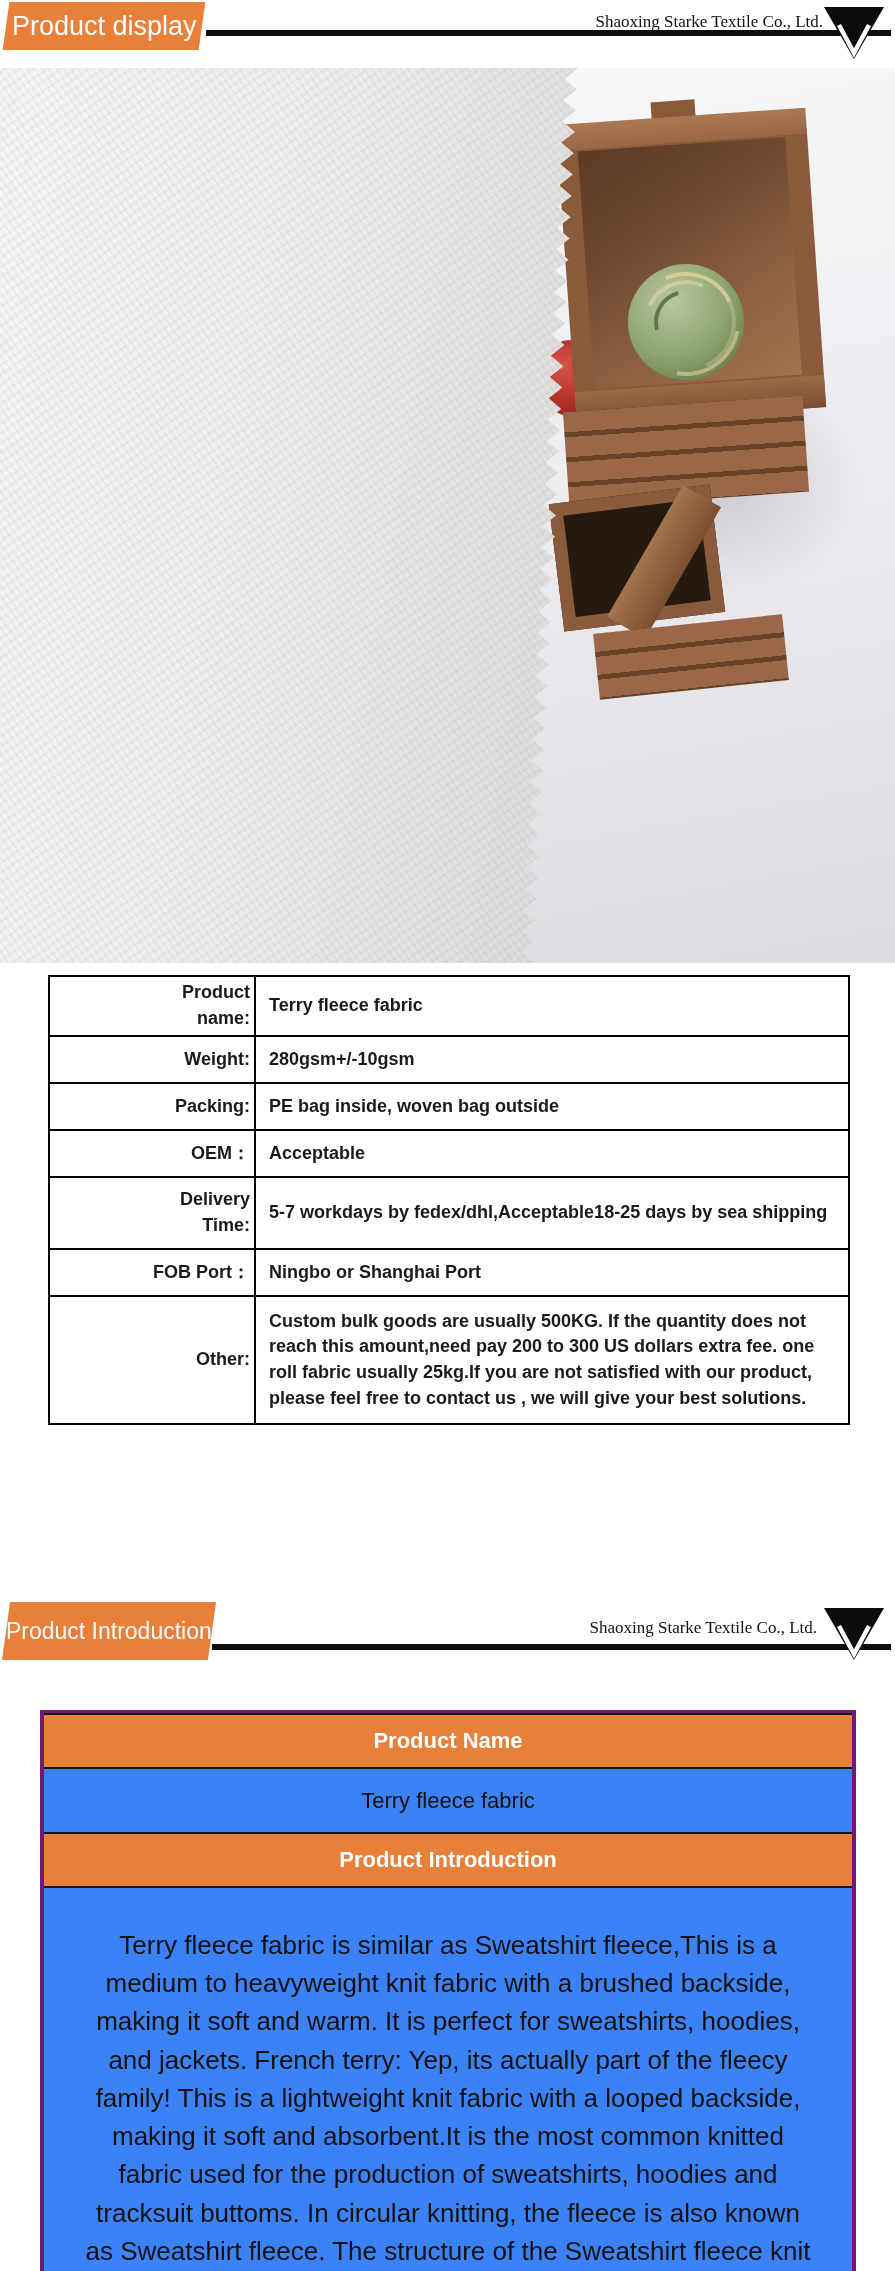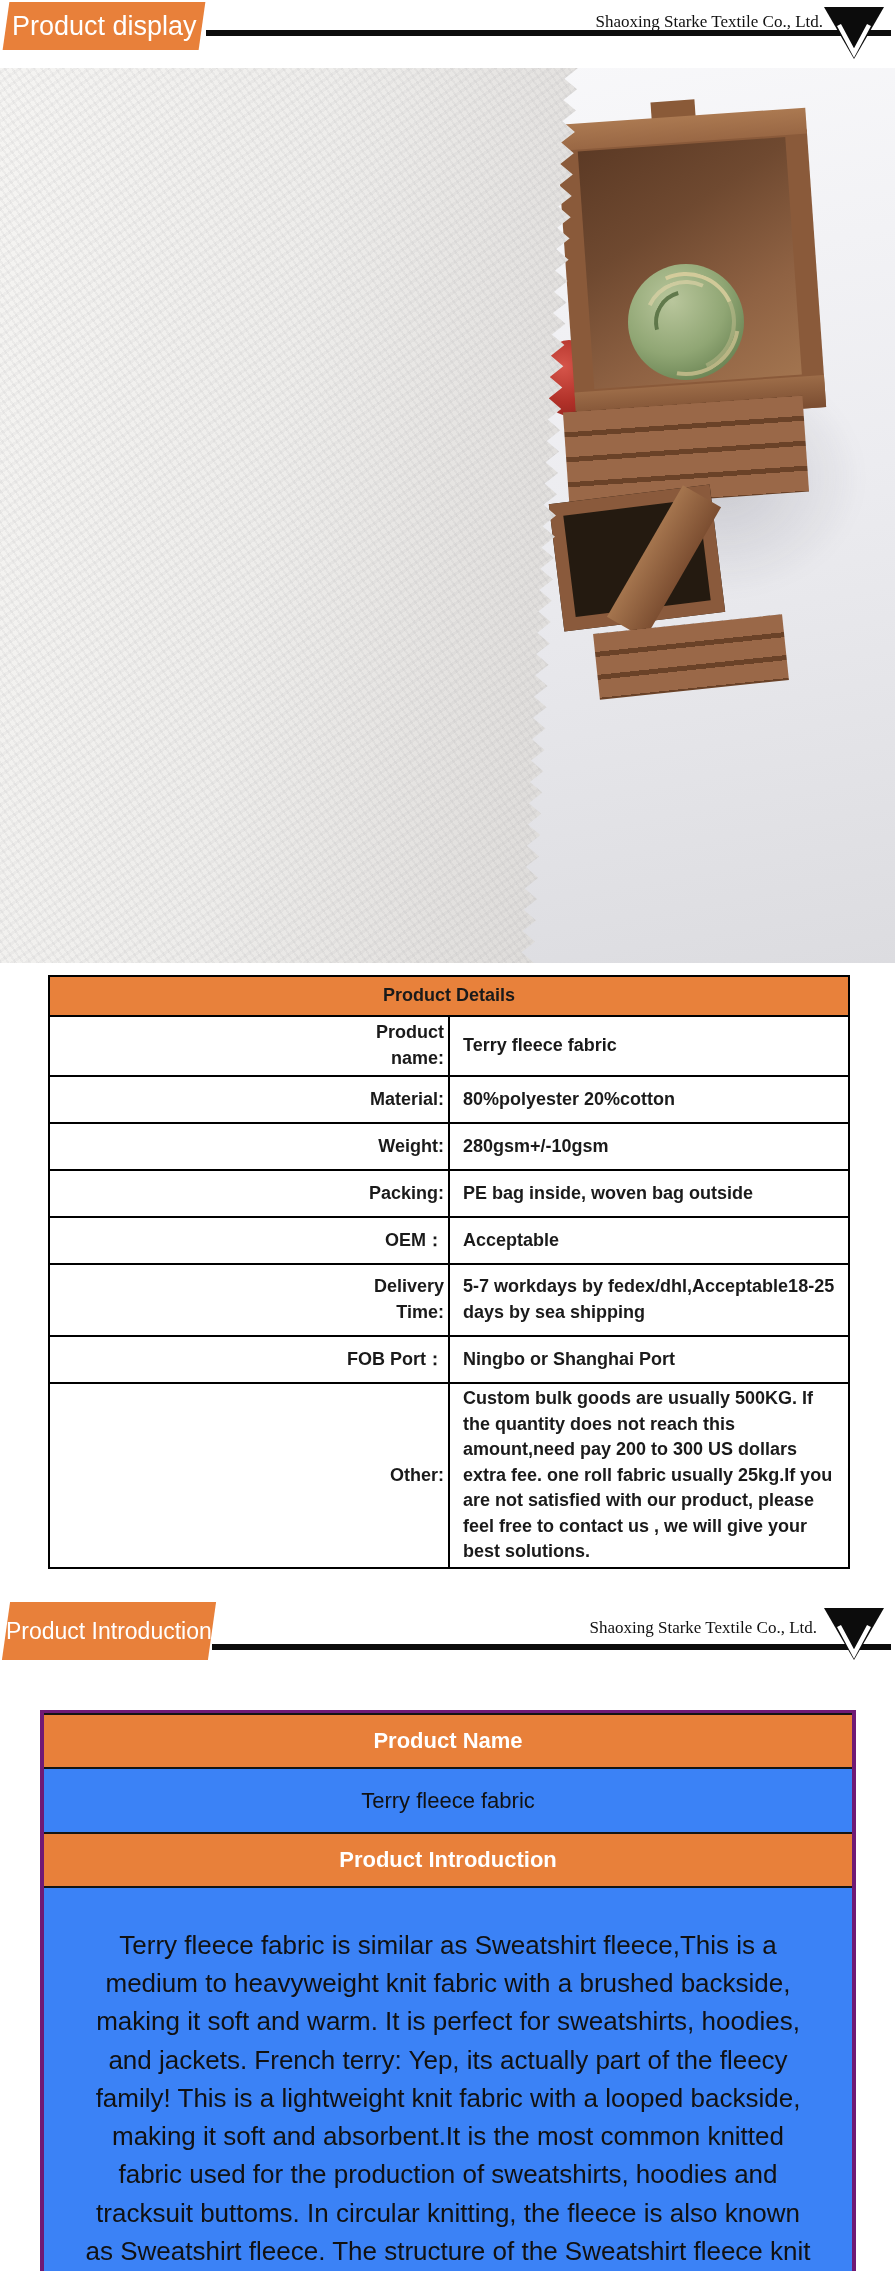--- a/index.html
+++ b/index.html
@@ -120,31 +120,24 @@
     <i class="y1"></i>
     <i class="y2"></i>
     <i class="y3"></i>
     <i class="y4"></i>
   </div>
   <div class="fabric" style="clip-path: polygon(0px 0px, 578px 0px, 564.5px 10.7px, 577px 21.3px, 563.4px 32px, 575.9px 42.6px, 562.4px 53.3px, 574.9px 63.9px, 561.3px 74.6px, 573.8px 85.2px, 560.3px 95.9px, 572.8px 106.5px, 559.2px 117.2px, 571.7px 127.9px, 558.2px 138.5px, 570.7px 149.2px, 557.1px 159.8px, 569.6px 170.5px, 556.1px 181.1px, 568.6px 191.8px, 555px 202.4px, 567.5px 213.1px, 554px 223.8px, 566.5px 234.4px, 553px 245.1px, 565.4px 255.7px, 551.9px 266.4px, 564.4px 277px, 550.9px 287.7px, 563.3px 298.3px, 549.8px 309px, 562.3px 319.6px, 548.8px 330.3px, 561.2px 341px, 547.7px 351.6px, 560.2px 362.3px, 546.7px 372.9px, 559.1px 383.6px, 545.6px 394.2px, 558.1px 404.9px, 544.6px 415.5px, 557px 426.2px, 543.5px 436.8px, 556px 447.5px, 542.5px 458.2px, 555px 468.8px, 541.4px 479.5px, 553.9px 490.1px, 540.4px 500.8px, 552.9px 511.4px, 539.3px 522.1px, 551.8px 532.7px, 538.3px 543.4px, 550.8px 554px, 537.2px 564.7px, 549.7px 575.4px, 536.2px 586px, 548.7px 596.7px, 535.1px 607.3px, 547.6px 618px, 534.1px 628.6px, 546.6px 639.3px, 533px 649.9px, 545.5px 660.6px, 532px 671.3px, 544.5px 681.9px, 531px 692.6px, 543.4px 703.2px, 529.9px 713.9px, 542.4px 724.5px, 528.9px 735.2px, 541.3px 745.8px, 527.8px 756.5px, 540.3px 767.1px, 526.8px 777.8px, 539.2px 788.5px, 525.7px 799.1px, 538.2px 809.8px, 524.7px 820.4px, 537.1px 831.1px, 523.6px 841.7px, 536.1px 852.4px, 522.6px 863px, 535px 873.7px, 521.5px 884.3px, 534px 895px, 0px 895px);"></div>
 </div>
 
 <table class="details">
   <tbody>
-      <tr>
-    <td class="th" colspan="2">Product Details</td>
-  </tr>
   <tr class="rname">
     <td class="lbl">Product
 name:</td>
     <td class="val">Terry fleece fabric</td>
-  </tr>
-  <tr class="rstd">
-    <td class="lbl">Material:</td>
-    <td class="val">80%polyester 20%cotton</td>
   </tr>
   <tr class="rstd">
     <td class="lbl">Weight:</td>
     <td class="val">280gsm+/-10gsm</td>
   </tr>
   <tr class="rstd">
     <td class="lbl">Packing:</td>
     <td class="val">PE bag inside, woven bag outside</td>
   </tr>
   <tr class="rstd">

